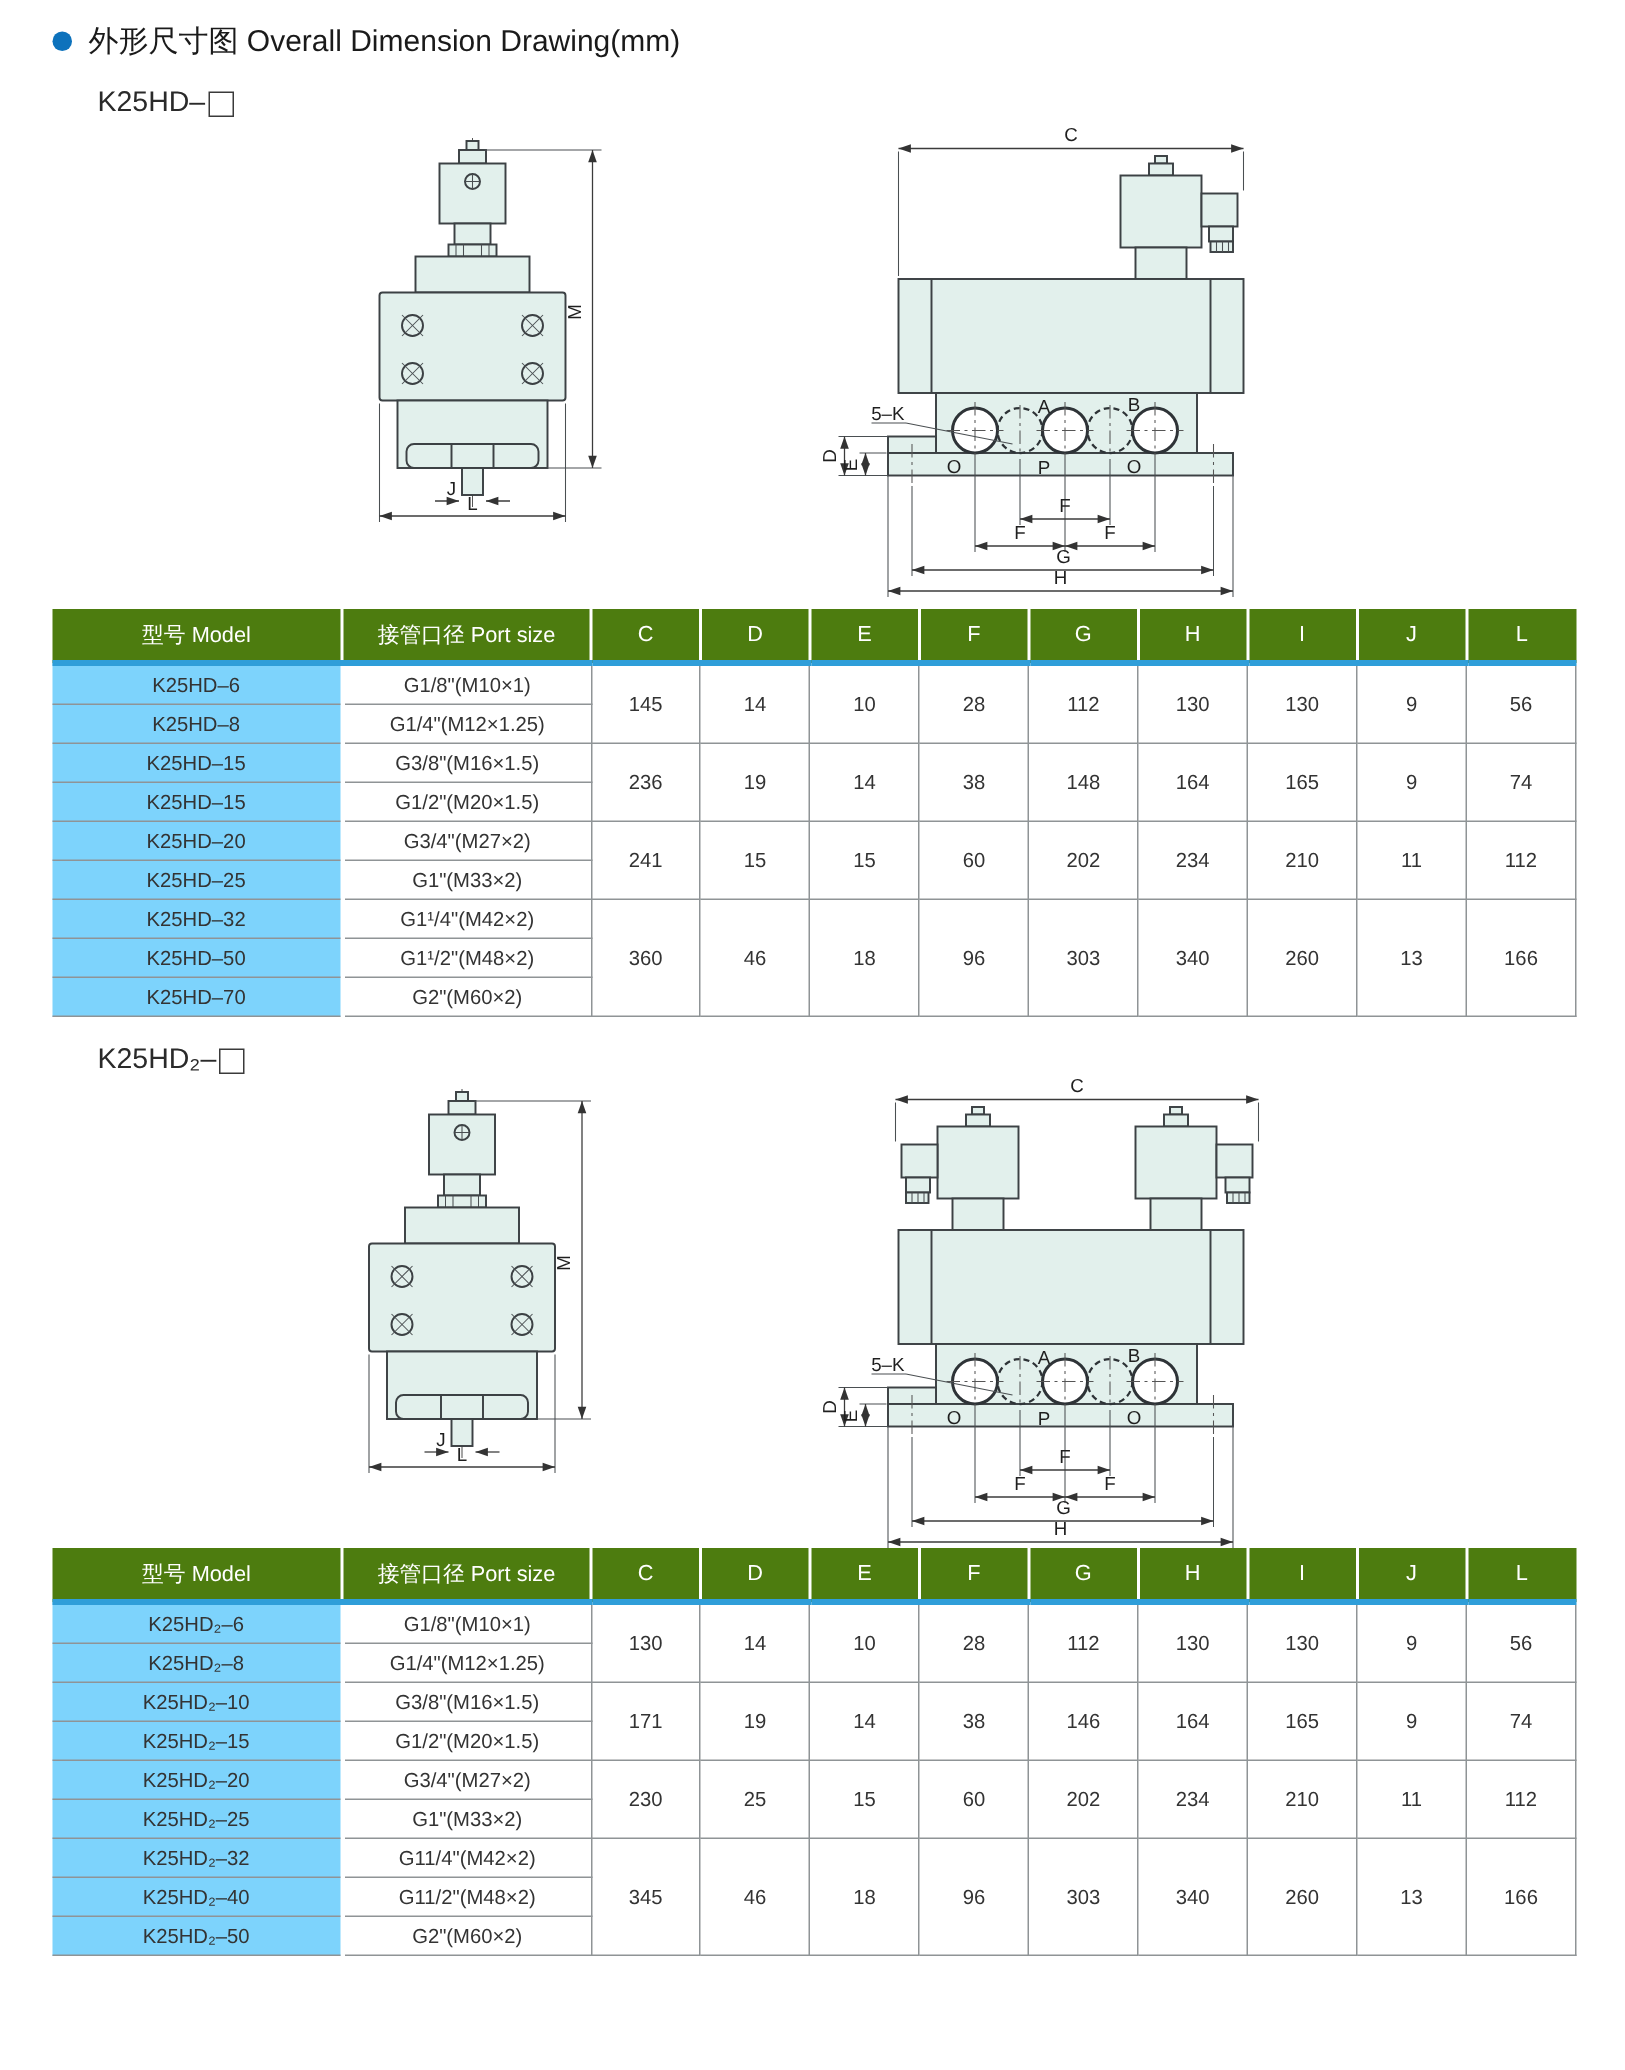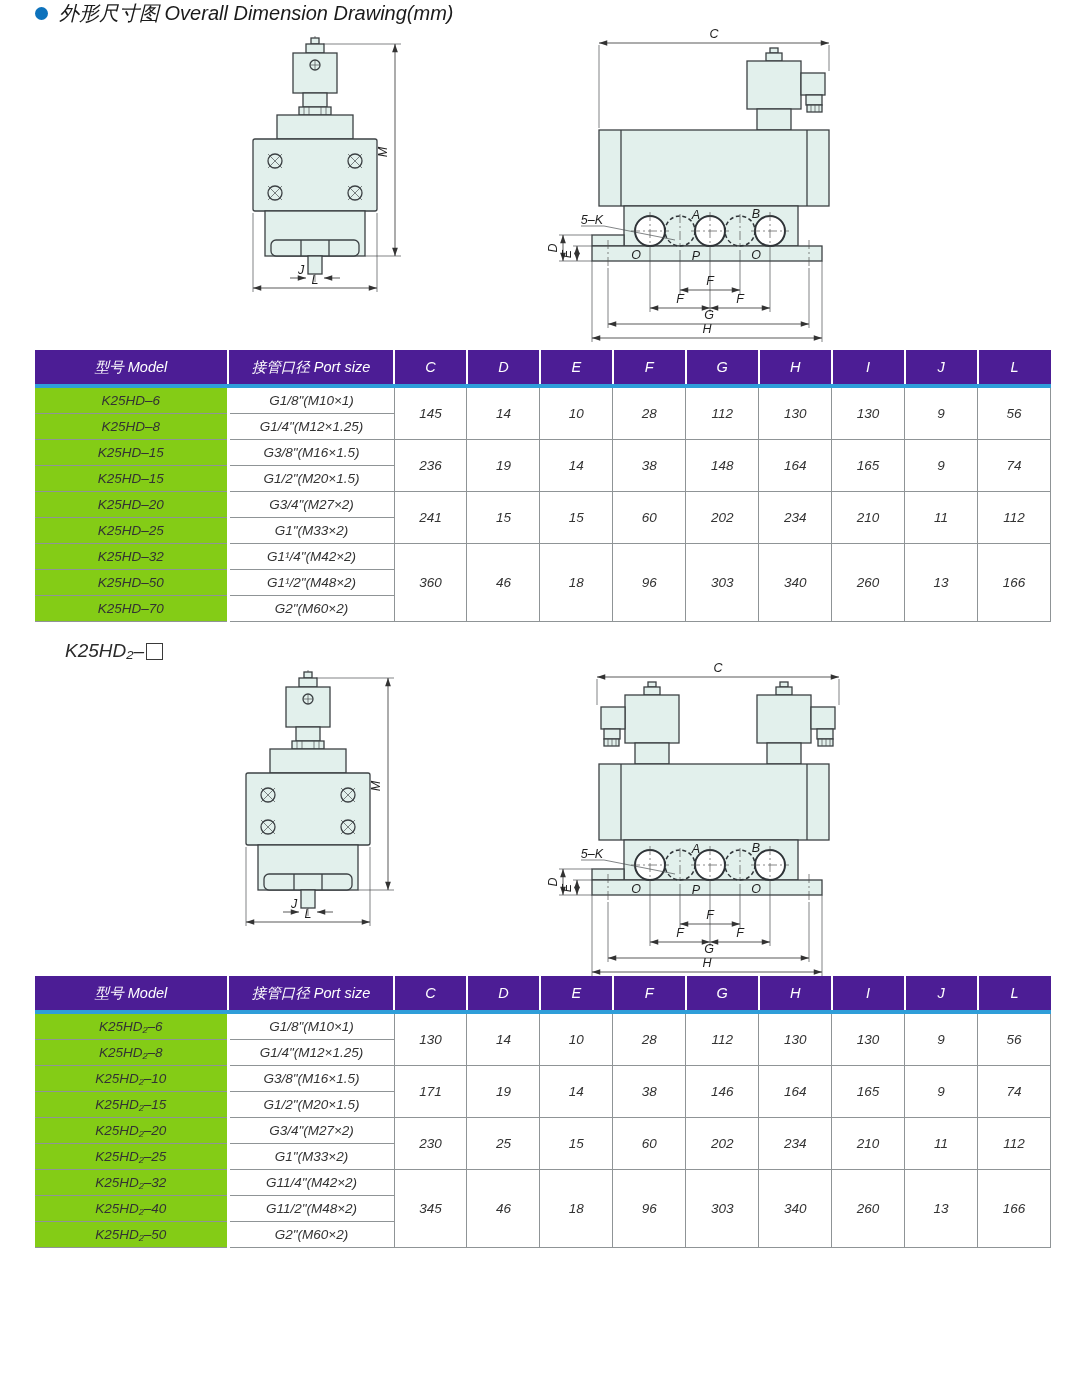--- a/index.html
+++ b/index.html
@@ -1,17 +1,17 @@
 <!DOCTYPE html>
 <html><head>
 <meta charset="utf-8">
 <style>
   html,body{margin:0;padding:0;background:#fff;}
   body{width:1083px;height:1380px;overflow:hidden;font-family:"Liberation Sans","DejaVu Sans",sans-serif;color:#222;}
-  .page{padding:0 28px 0 35px;position:relative;font-style:italic;}
+  .page{padding:14px 28px 0 35px;position:relative;}
   .sec-heading{display:flex;align-items:center;font-size:20px;color:#1a1a1a;height:26px;}
   .bullet{width:13px;height:13px;border-radius:50%;background:#0d72bc;display:inline-block;margin-right:11px;flex:0 0 auto;}
   .sub-model{margin-top:16px;margin-left:30px;font-size:19px;color:#2a2a2a;height:26px;display:flex;align-items:center;}
   .ph-box{display:inline-block;width:15px;height:15px;border:1.6px solid #3a3a3a;margin-left:2px;}
   .drawings{position:relative;}
   .drawings.d1{height:318px;margin-top:2px;}
   .drawings.d2{height:306px;margin-top:2px;}
   .front-pos1{position:absolute;left:202px;top:6px;}
   .side-pos1{position:absolute;left:512px;top:0px;}
   .front-pos2{position:absolute;left:195px;top:2px;}
@@ -20,44 +20,48 @@
   .part{fill:#e2f0ec;stroke:#3c4144;stroke-width:1.3;}
   .ln{fill:none;stroke:#3c4144;stroke-width:1.3;}
   .hole{fill:#fff;stroke:#2e3337;stroke-width:2;}
   .holed{fill:none;stroke:#2e3337;stroke-width:1.5;stroke-dasharray:4 2.6;}
   .thin{fill:none;stroke:#4a4f52;stroke-width:0.7;}
   .cl{fill:none;stroke:#555;stroke-width:0.7;stroke-dasharray:9 3 2 3;}
   .dim{fill:none;stroke:#3b3b3b;stroke-width:0.85;}
   .dtxt{font-family:"Liberation Sans","DejaVu Sans",sans-serif;font-size:12.5px;fill:#1f1f1f;}
   
   table.dims{border-collapse:collapse;width:1016px;table-layout:fixed;margin-top:4px;}
-  .dims th{background:#4c1d95;color:#fff;font-weight:normal;font-size:14.5px;height:34px;border-right:2px solid #fff;border-bottom:4px solid #2f9ed9;padding:0;}
+  .dims th{background:#4d7c0f;color:#fff;font-weight:normal;font-size:14.5px;height:34px;border-right:2px solid #fff;border-bottom:4px solid #2f9ed9;padding:0;}
   .dims th:last-child{border-right:none;}
   .dims td{text-align:center;font-size:13.5px;color:#333;height:25px;padding:0;border:1px solid #8f9496;}
-  .dims td.model{background:#84cc16;border-left:none;border-right:3px solid #fff;}
+  .dims td.model{background:#7dd3fc;border-left:none;border-right:3px solid #fff;}
   .dims td.dim-cell{background:#fff;}
   .sec2-gap{margin-top:44px;}
   .tbl2-gap{margin-top:6px;}
 </style>
 </head>
 <body>
 
 <svg width="0" height="0" style="position:absolute">
   <defs>
     <marker id="arr" viewBox="0 0 10 8" markerWidth="9.5" markerHeight="7.4" refX="9.4" refY="4" orient="auto-start-reverse" markerUnits="userSpaceOnUse">
       <path d="M0.5,0.9 L9.4,4 L0.5,7.1 Z" fill="#333"></path>
     </marker>
   </defs>
 </svg>
 
 <div class="page">
 
   <div class="sec-heading">
     <span class="bullet"></span>
     <span>外形尺寸图 Overall Dimension Drawing(mm)</span>
+  </div>
+  <div class="sub-model">
+    <span>K25HD–</span>
+    <span class="ph-box"></span>
   </div>
 
   <div class="drawings d1">
 
     <svg class="front-pos1" width="180" height="262" viewBox="0 0 180 262">
       <line class="cl" x1="78" y1="2" x2="78" y2="248"></line>
       <rect class="part" x="74" y="4" width="8" height="6"></rect>
       <rect class="part" x="69" y="10" width="18" height="9"></rect>
       <rect class="part" x="56" y="19" width="44" height="40"></rect>
       <circle class="ln" cx="78" cy="31" r="5"></circle>

